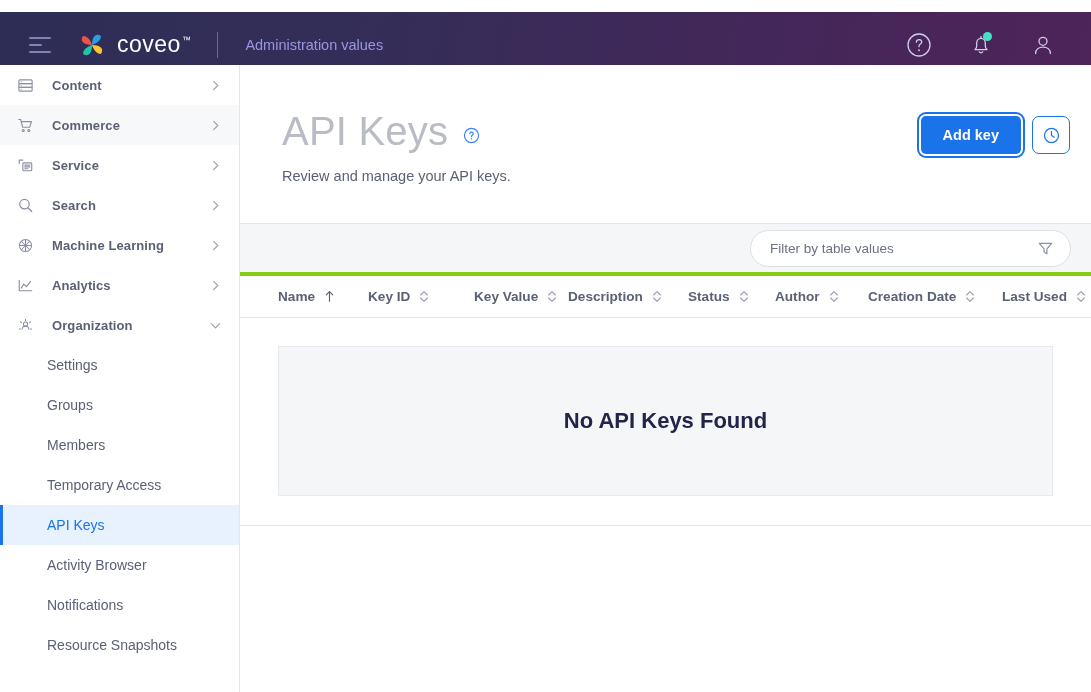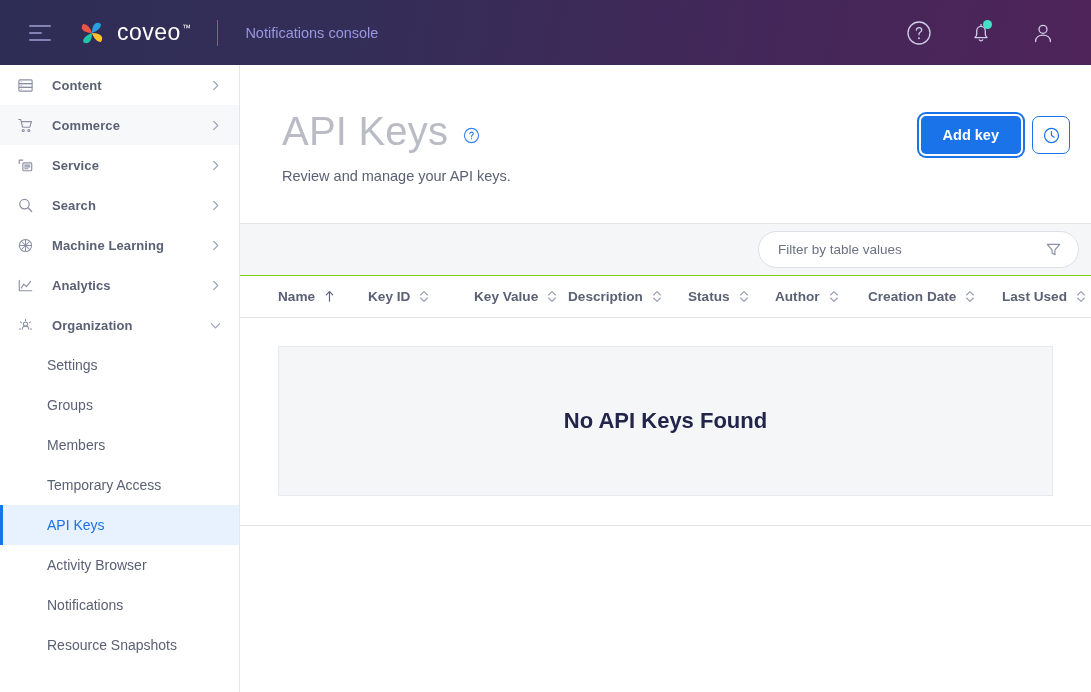--- a/index.html
+++ b/index.html
@@ -5,21 +5,21 @@
   * { box-sizing: border-box; margin: 0; padding: 0; }
   html, body {
     width: 1091px; height: 692px;
     font-family: "Liberation Sans", sans-serif;
     background: #ffffff;
     overflow: hidden;
   }
 
   
   .topbar {
-    position: absolute; top: 0; left: 0;
+    position: absolute; top: 12px; left: 0;
     width: 1091px; height: 65px;
     background: linear-gradient(100deg, #2e2d55 0%, #332e58 32%, #44275a 70%, #4e2459 100%);
     display: flex; align-items: center;
   }
   .hamburger {
     width: 22px; height: 16px;
     margin-left: 29px;
     display: flex; flex-direction: column; justify-content: space-between;
     cursor: pointer;
   }
@@ -117,23 +117,23 @@
   }
   .btn-hist {
     width: 38px; height: 38px; border-radius: 7px;
     border: 1.5px solid #1a73e8; background: #fff;
     display: flex; align-items: center; justify-content: center;
     cursor: pointer; color: #1a73e8;
   }
 
   .table-card { margin-top: 39px; border-top: 1px solid #e4e6ec; }
   .filter-bar {
-    background: #f5f6f8; border-bottom: 1px solid #84cc16;
+    background: #f5f6f8; border-bottom: 4px solid #84cc16;
     height: 52px; display: flex; align-items: center; justify-content: flex-end;
-    padding-right: 12px;
+    padding-right: 20px;
   }
   .filter-box {
     width: 321px; height: 37px; background: #fff;
     border: 1px solid #dcdfe6; border-radius: 20px;
     display: flex; align-items: center; padding: 0 16px 0 19px;
   }
   .filter-input {
     flex: 1; border: none; outline: none; background: transparent;
     font-size: 13.5px; color: #5b6175; font-family: inherit;
   }
@@ -179,21 +179,21 @@
         <path d="M16 16 C16 16 26 13 25.5 6.5 C21 3 16 6 16 16 Z" fill="#2a9fe0"></path>
         <path d="M16 16 C16 16 6 19 6.5 25.5 C11 29 16 26 16 16 Z" fill="#20c5a8"></path>
         <path d="M16 16 C16 16 19 26 25.5 25.5 C29 21 26 16 16 16 Z" fill="#fdc32c"></path>
       </svg>
     </div>
     <div class="logo-text"><span>coveo</span><span class="logo-tm">™</span></div>
   </div>
 
   <div class="hdr-divider"></div>
 
-  <div class="hdr-console">Notifications console</div>
+  <div class="hdr-console">Administration values</div>
 
   <div class="hdr-right">
     <div class="hdr-icon">
       <svg width="26" height="26" viewBox="0 0 26 26" fill="none" stroke="#cfcde8" stroke-width="1.3">
         <circle cx="13" cy="13" r="11"></circle>
         <path d="M10.4 10.2c0-1.5 1.2-2.6 2.7-2.6s2.6 1 2.6 2.4c0 1.2-.7 1.7-1.6 2.3-.8.5-1.1 1-1.1 1.9v.5" stroke-linecap="round"></path>
         <circle cx="13" cy="18.2" r=".95" fill="#cfcde8" stroke="none"></circle>
       </svg>
     </div>
     <div class="hdr-icon">

